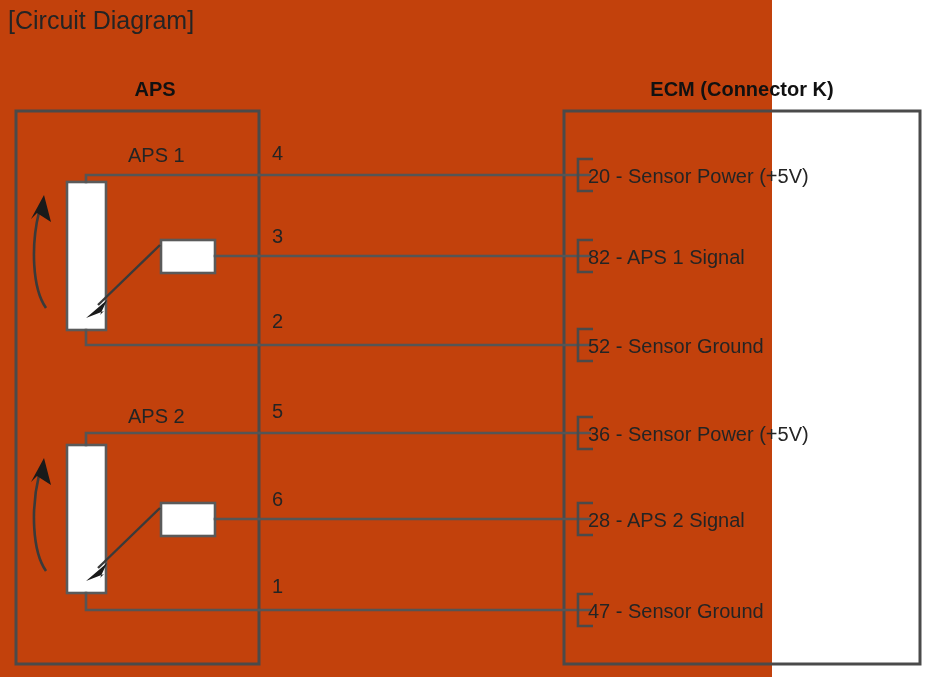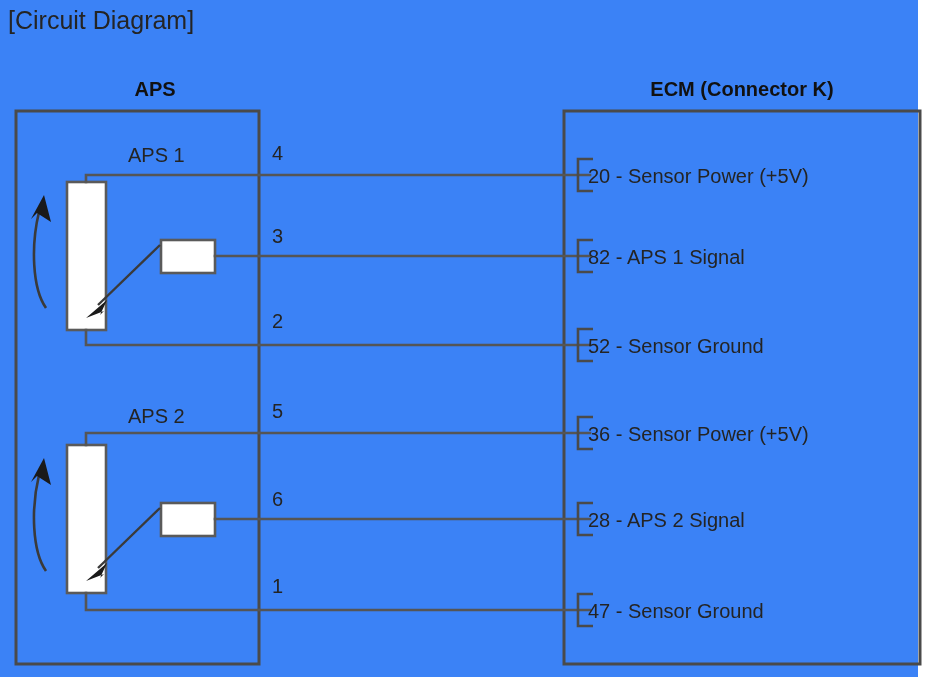--- a/index.html
+++ b/index.html
@@ -10,23 +10,23 @@
   }
   body {
     width: 936px;
     height: 677px;
     font-family: "Liberation Sans", sans-serif;
     color: #1a1a1a;
     overflow: hidden;
   }
   #stage {
     position: relative;
-    width: 918px;
+    width: 772px;
     height: 677px;
-    background: #3b82f6;
+    background: #c2410c;
   }
   #diagram-svg {
     position: absolute;
     left: 0;
     top: 0;
     width: 936px;
     height: 677px;
   }
   .txt {
     font-family: "Liberation Sans", sans-serif;

